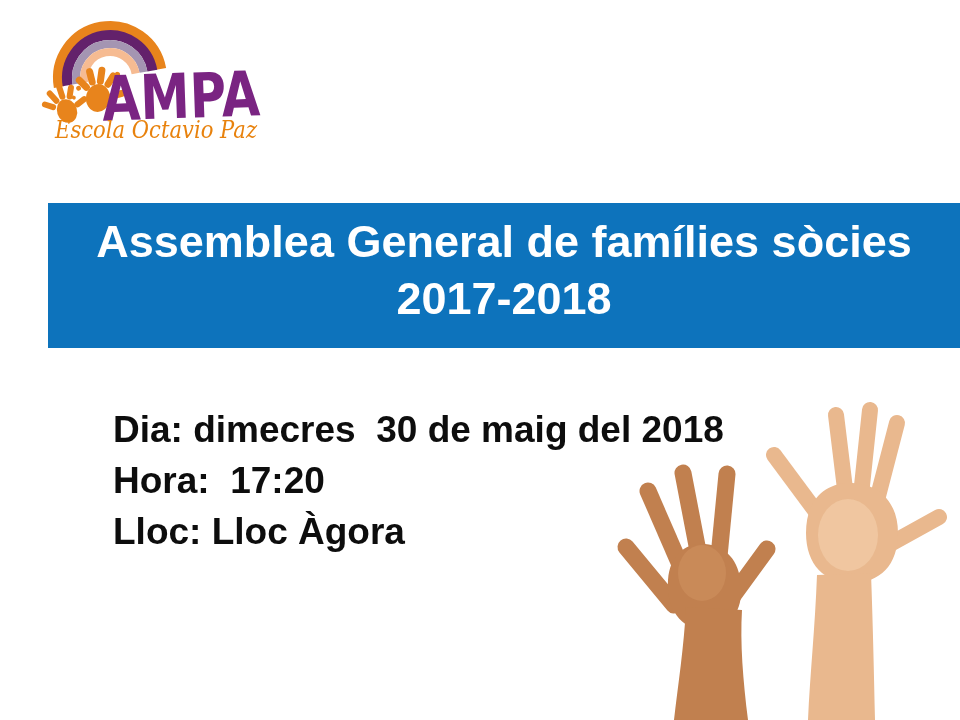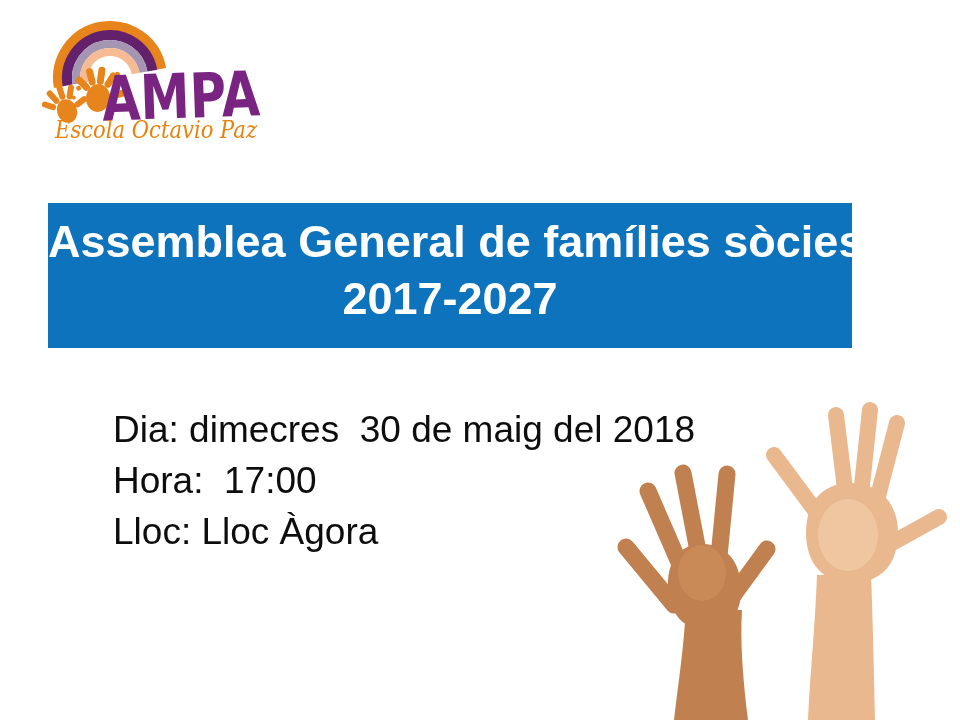--- a/index.html
+++ b/index.html
@@ -12,38 +12,38 @@
   }
 
   
   .logo { position: absolute; left: 40px; top: 8px; width: 230px; height: 140px; }
   .logo svg { position: absolute; left: 0; top: 0; }
 
   
   .banner {
     position: absolute;
     left: 48px; top: 203px;
-    width: 804px; height: 145px;
+    width: 912px; height: 145px;
     text-align: center;
     box-sizing: border-box;
     padding-top: 10px;
   }
   .banner-line {
     color: #ffffff;
     font-size: 45px;
     font-weight: bold;
     line-height: 57px;
     letter-spacing: 0px;
     white-space: pre;
   }
 
   
   .details {
     position: absolute;
-    left: 113px; top: 404px;
+    left: 113px; top: 404px; font-weight: bold;
   }
   .detail-line {
     font-size: 37px;
     line-height: 51px;
     color: #0d0d0d;
     white-space: pre;
   }
 
   
   .hands { position: absolute; left: 590px; top: 385px; }
@@ -85,26 +85,26 @@
       </g>
 
       <text x="62" y="110" font-size="62" font-weight="bold" font-family="DejaVu Sans, sans-serif" fill="#7a2482" textLength="158" lengthAdjust="spacingAndGlyphs" transform="rotate(-2 140 90)">AMPA</text>
 
       <text x="15" y="130" font-size="25" font-style="italic" font-family="DejaVu Serif, serif" fill="#e8820d" textLength="202" lengthAdjust="spacingAndGlyphs">Escola Octavio Paz</text>
     </svg>
   </div>
 
   <div class="banner" style="background:#0d73bc;">
     <div class="banner-line">Assemblea General de famílies sòcies</div>
-    <div class="banner-line">2017-2027</div>
+    <div class="banner-line">2017-2018</div>
   </div>
 
   <div class="details">
     <div class="detail-line">Dia: dimecres  30 de maig del 2018</div>
-    <div class="detail-line">Hora:  17:00</div>
+    <div class="detail-line">Hora:  17:20</div>
     <div class="detail-line">Lloc: Lloc Àgora</div>
   </div>
 
   <svg class="hands" width="370" height="335" viewBox="0 0 370 335">
 
     <g>
       <g stroke="#c1804f" stroke-width="17" stroke-linecap="round">
         <line x1="36" y1="162" x2="84" y2="220"></line>
         <line x1="58" y1="106" x2="98" y2="198"></line>
         <line x1="93" y1="88" x2="113" y2="192"></line>

